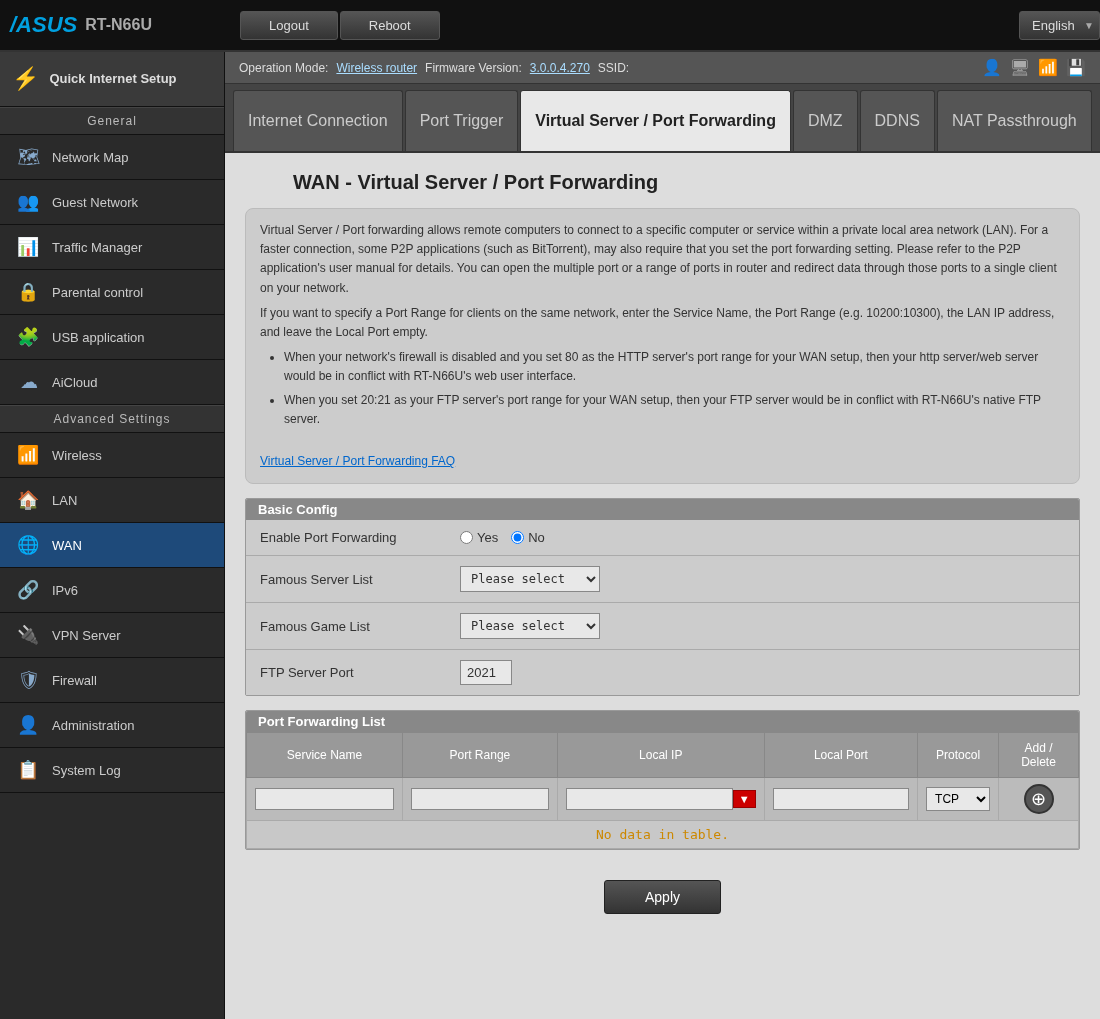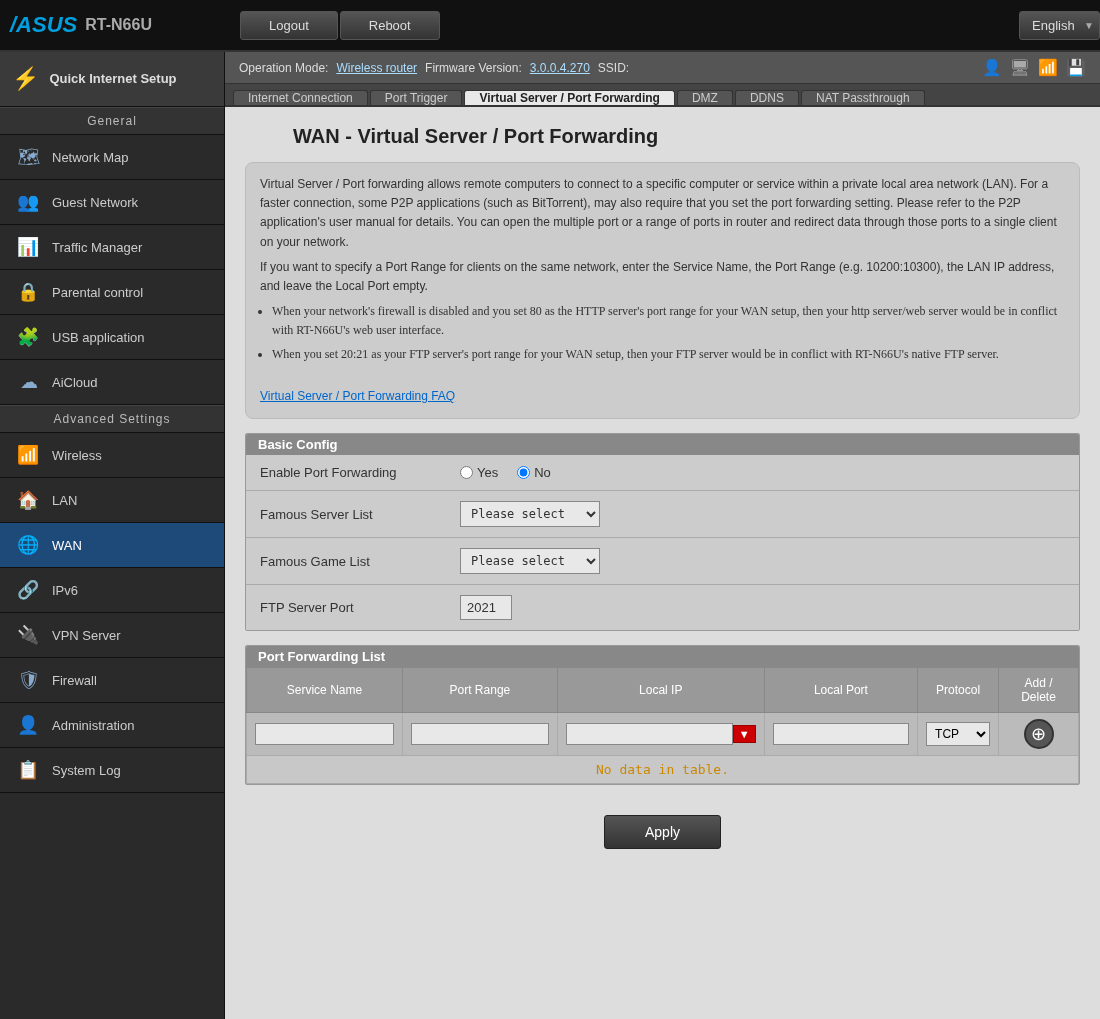--- a/index.html
+++ b/index.html
@@ -74,57 +74,57 @@
     }
     .info-bar a { color: #aaddff; text-decoration: underline; }
     .info-bar .icons { margin-left: auto; display: flex; gap: 8px; font-size: 16px; color: #aaa; }
 
     
     .tabs {
       display: flex; background: #444; padding: 6px 8px 0 8px; gap: 2px;
       border-bottom: 2px solid #333;
     }
     .tab {
-      padding: 0 14px; background: #555; color: #ccc; cursor: pointer;
+      padding: 21px 14px; background: #555; color: #ccc; cursor: pointer;
       border-radius: 3px 3px 0 0; border: 1px solid #333; border-bottom: none;
-      font-size: 12px;
+      font-size: 16px;
     }
     .tab.active { background: #e8e8e8; color: #222; font-weight: bold; }
 
     
     .page-content { flex: 1; overflow-y: auto; padding: 18px 20px; background: #ddd; }
 
     .page-title { font-size: 20px; color: #222; font-weight: bold; margin-bottom: 14px; margin-left: 48px; }
 
     .description {
       background: #ccc; border: 1px solid #bbb; padding: 12px 14px;
       font-size: 12px; color: #333; line-height: 1.6; margin-bottom: 14px;
       border-radius: 8px;
     }
     .description p { margin-bottom: 6px; }
-    .description ul { margin-left: 12px; font-family: Liberation Serif, serif; }
+    .description ul { margin-left: 24px; }
     .description li { margin-bottom: 4px; }
     .description a { color: #0066cc; text-decoration: underline; }
 
     
     .section-block { background: #bbb; border: 1px solid #999; margin-bottom: 14px; border-radius: 2px; }
     .section-header {
       background: #888; color: #fff; padding: 3px 12px;
       font-size: 13px; font-weight: bold; border-radius: 2px 2px 0 0;
     }
     .config-row {
       display: flex; align-items: center; padding: 10px 14px;
       border-bottom: 1px solid #aaa; background: #ccc;
     }
     .config-row:last-child { border-bottom: none; }
     .config-label { width: 200px; color: #333; font-size: 13px; flex-shrink: 0; }
     .config-value { display: flex; align-items: center; gap: 8px; }
 
     
-    .radio-group { display: flex; align-items: center; gap: 19px; }
+    .radio-group { display: flex; align-items: center; gap: 13px; }
     .radio-item { display: flex; align-items: center; gap: 4px; color: #333; font-size: 13px; cursor: pointer; }
     input[type=radio] { cursor: pointer; }
 
     
     .styled-select {
       background: #e8e8e8; border: 1px solid #888; color: #333;
       padding: 4px 6px; font-size: 12px; cursor: pointer; min-width: 140px;
       font-family: monospace;
     }
     .styled-input {

